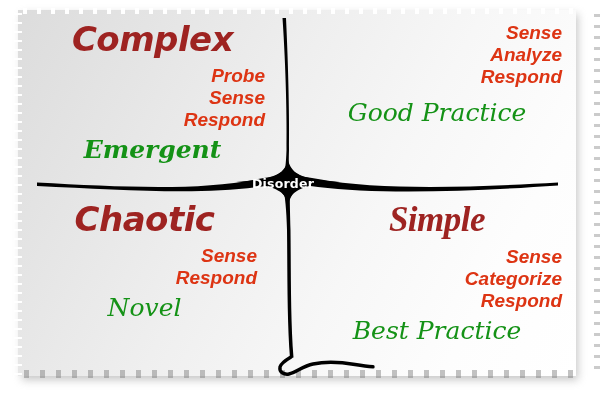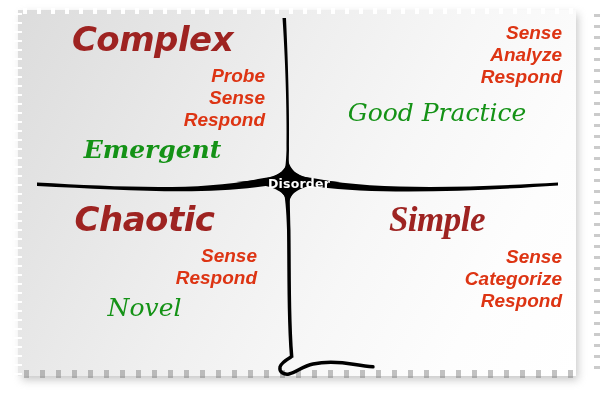--- a/index.html
+++ b/index.html
@@ -117,21 +117,21 @@
   #quad-complex     { left: 40px;  top: 22px;  width: 225px; }
   #quad-complicated { left: 312px; top: 22px;  width: 250px; }
   #quad-chaotic     { left: 32px;  top: 202px; width: 225px; }
   #quad-simple      { left: 312px; top: 202px; width: 250px; }
 
   #quad-complicated .title { font-size: 35px; }
   #quad-simple .title { font-size: 35px; font-family: Liberation Serif, serif; }
 
   .disorder-label {
     position: absolute;
-    left: 268px;
+    left: 252px;
     top: 176px;
     font-family: "DejaVu Sans", sans-serif;
     font-weight: bold;
     font-size: 12.5px;
     color: #ffffff;
     letter-spacing: .2px;
     white-space: nowrap;
     z-index: 5;
   }
 </style>
@@ -221,17 +221,18 @@
     <div class="practice" style="color: rgb(20, 146, 22);">Novel</div>
   </div>
 
   <div class="quad" id="quad-simple">
     <div class="title" style="color: rgb(158, 35, 33);">Simple</div>
     <div class="steps" style="color: rgb(221, 52, 19);">
       <div>Sense</div>
       <div>Categorize</div>
       <div>Respond</div>
     </div>
+    <div class="practice" style="color: rgb(20, 146, 22);">Best Practice</div>
   </div>
 
   <div class="disorder-label" style="color: rgb(255, 255, 255);">Disorder</div>
 
 </div>
 
 </body></html>

